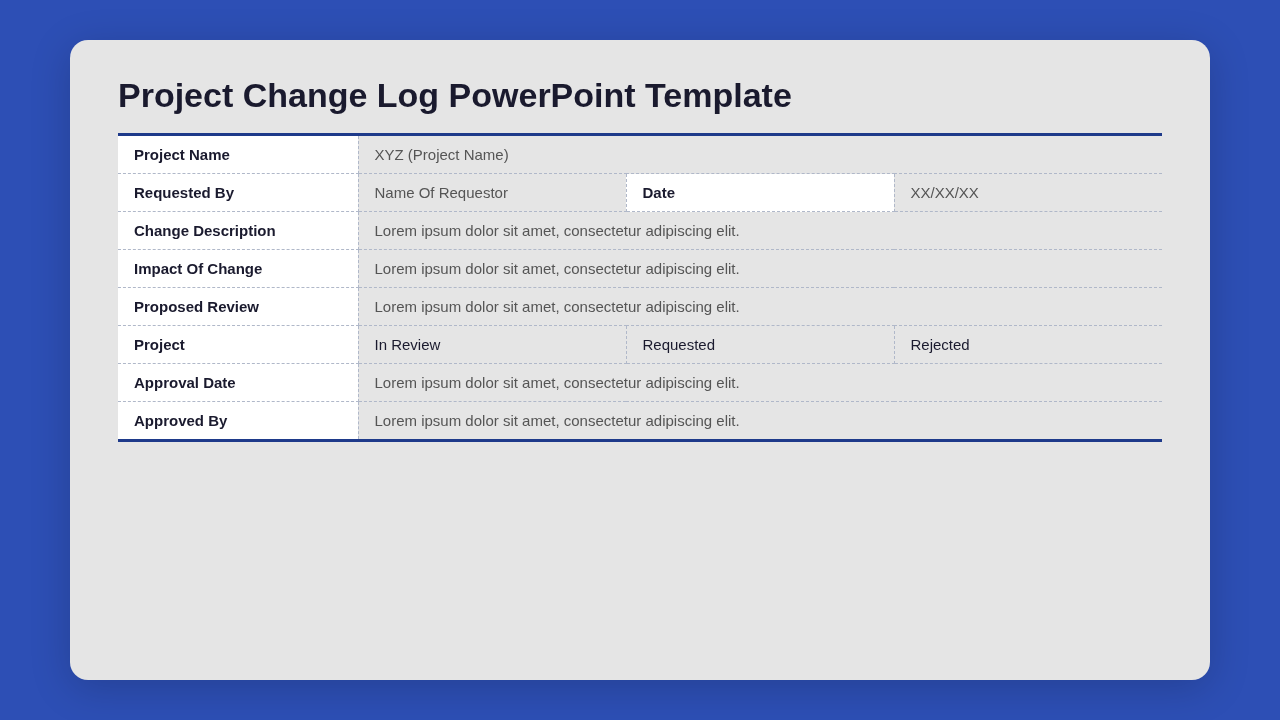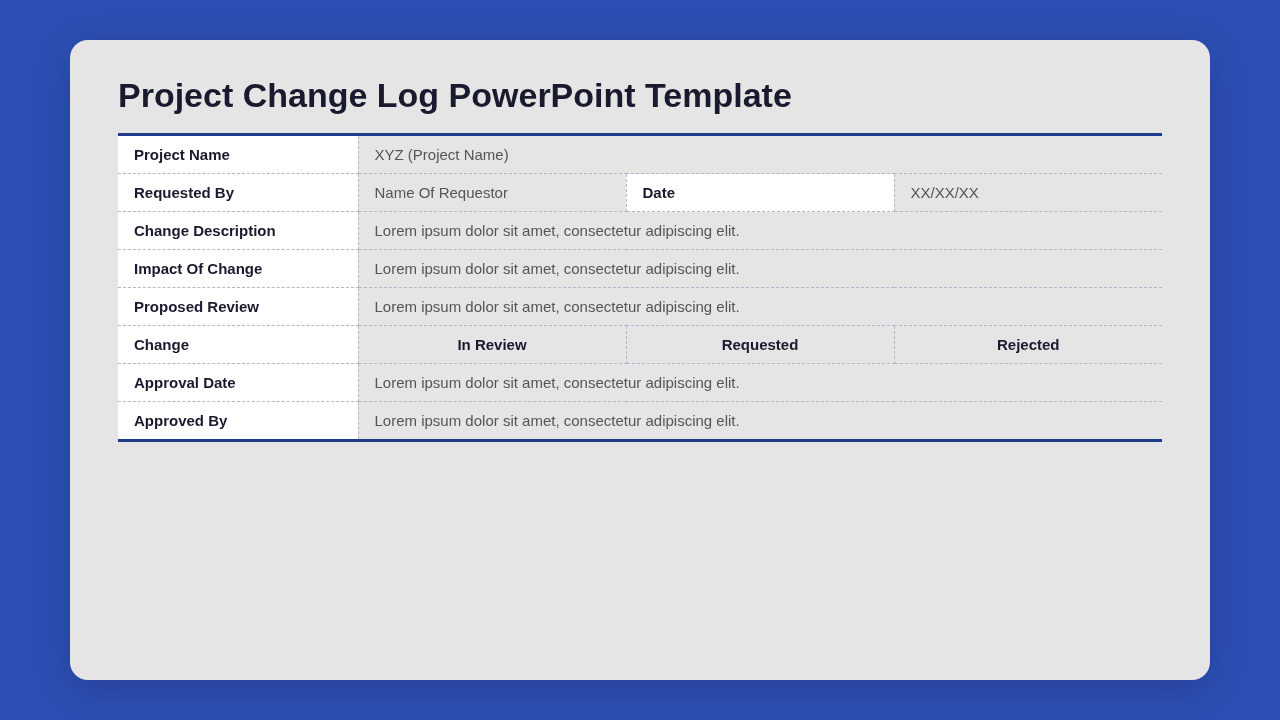--- a/index.html
+++ b/index.html
@@ -65,23 +65,23 @@
       width: 240px;
       white-space: nowrap;
     }
 
     td.value {
       color: #555;
       font-weight: 400;
     }
 
     td.status-label {
-      font-weight: 700;
+      font-weight: 400;
       color: #1a1a2e;
-      text-align: center;
+      text-align: left;
     }
 
     tr td:first-child {
       border-left: none;
     }
     tr td:last-child {
       border-right: none;
     }
     tr:first-child td {
       border-top: none;
@@ -127,21 +127,21 @@
       <td class="label col-label">Impact Of Change</td>
       <td class="value" colspan="3">Lorem ipsum dolor sit amet, consectetur adipiscing elit.</td>
     </tr>
 
     <tr>
       <td class="label col-label">Proposed Review</td>
       <td class="value" colspan="3">Lorem ipsum dolor sit amet, consectetur adipiscing elit.</td>
     </tr>
 
     <tr>
-      <td class="label col-label">Change</td>
+      <td class="label col-label">Project</td>
       <td class="status-label col-mid1">In Review</td>
       <td class="status-label col-mid2">Requested</td>
       <td class="status-label col-right">Rejected</td>
     </tr>
 
     <tr>
       <td class="label col-label">Approval Date</td>
       <td class="value" colspan="3">Lorem ipsum dolor sit amet, consectetur adipiscing elit.</td>
     </tr>
 

